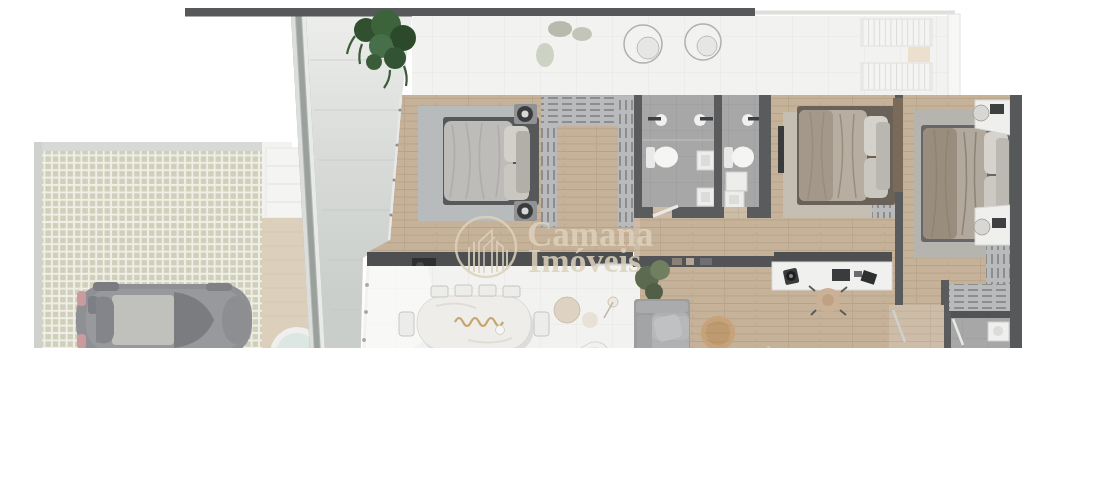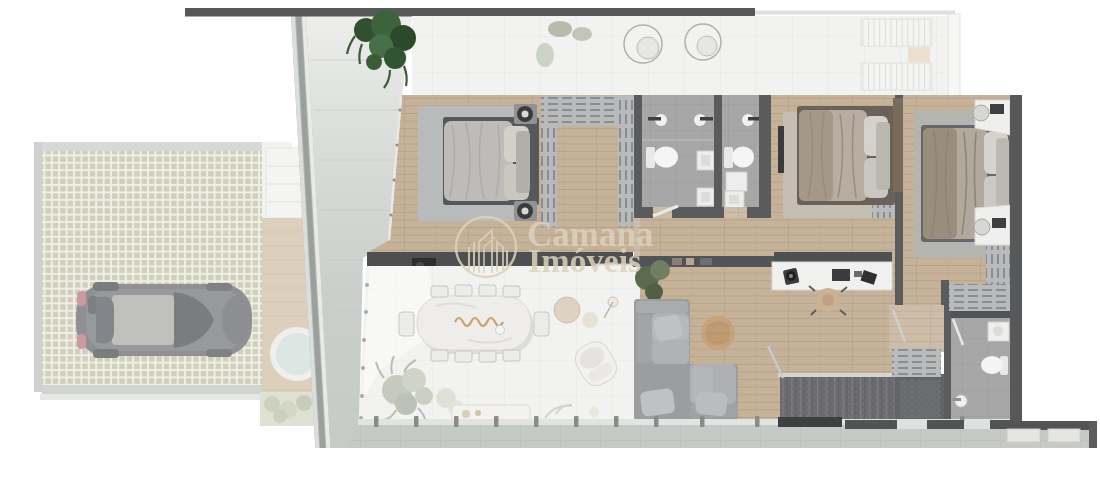--- a/index.html
+++ b/index.html
@@ -1,16 +1,16 @@
 <!DOCTYPE html>
 <html><head>
 <meta charset="utf-8">
 <style>
   html,body{margin:0;padding:0;background:#ffffff;}
-  #stage{position:relative;width:1100px;height:448px;background:#ffffff;overflow:hidden;}
+  #stage{position:relative;width:1100px;height:348px;background:#ffffff;overflow:hidden;}
   svg{display:block;font-family:"Liberation Sans",sans-serif;}
 </style>
 </head>
 <body>
 <div id="stage">
 <svg width="1100" height="492" viewBox="0 0 1100 492" xmlns="http://www.w3.org/2000/svg">
 <defs>
   <linearGradient id="walkgrad" x1="0" y1="0" x2="0" y2="1">
     <stop offset="0" stop-color="#edeeec"></stop>
     <stop offset="0.3" stop-color="#d8dbd8"></stop>

